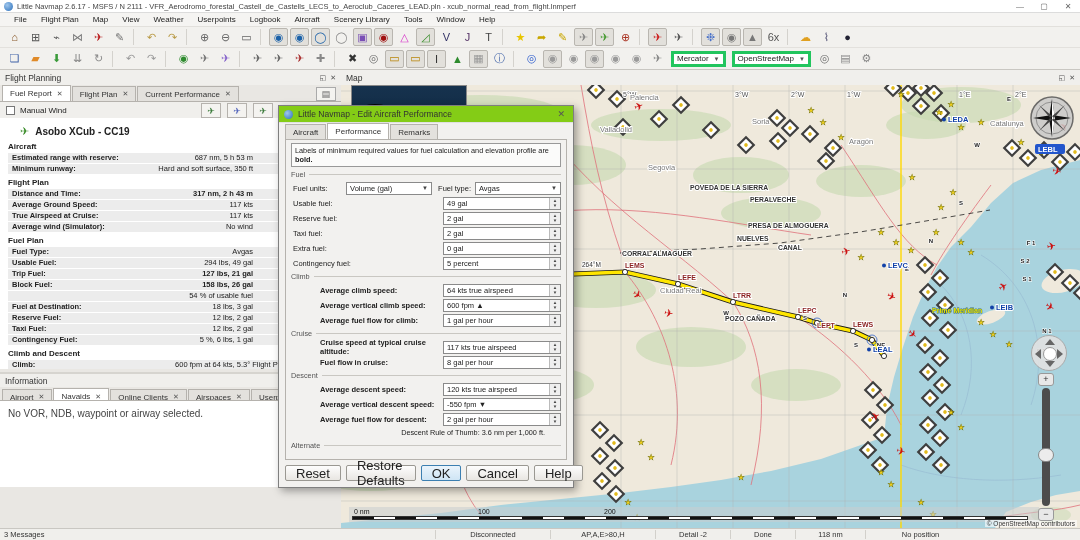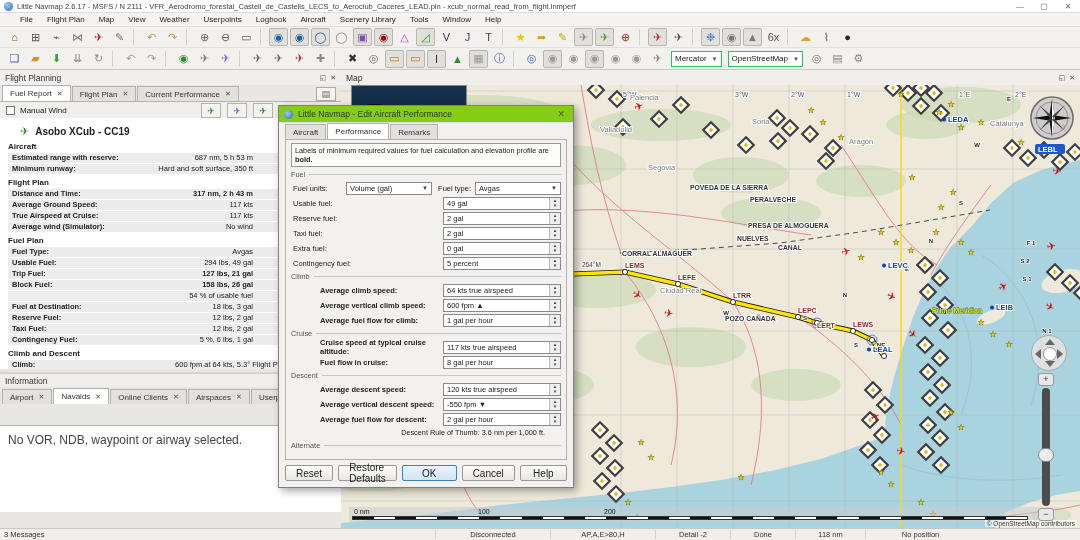--- a/index.html
+++ b/index.html
@@ -6,30 +6,30 @@
   html,body { width:1080px; height:540px; overflow:hidden; }
   body { font-family:"Liberation Sans", sans-serif; background:#e9e7e3; position:relative; font-size:8px; color:#222; }
 
   
   #titlebar { position:absolute; left:0; top:0; width:1080px; height:13px; background:#ffffff; border-bottom:1px solid #dcdcdc; display:flex; align-items:center; padding-left:4px; }
   #titlebar .appicon { width:9px; height:9px; border-radius:50%; background:radial-gradient(circle at 35% 35%, #9fc6ec, #2a6fbb); margin-right:4px; flex:0 0 auto; }
   #titlebar .title { font-size:7.5px; color:#444; white-space:nowrap; overflow:hidden; }
   #wincontrols { margin-left:auto; display:flex; }
   #wincontrols span { width:24px; text-align:center; color:#666; font-size:8px; line-height:13px; }
 
-  #menubar { position:absolute; left:0; top:13px; width:1080px; height:14px; background:#f5f4f2; display:flex; align-items:center; padding-left:13px; border-bottom:1px solid #e2e0dc; }
+  #menubar { position:absolute; left:0; top:13px; width:1080px; height:14px; background:#f5f4f2; display:flex; align-items:center; padding-left:7px; border-bottom:1px solid #e2e0dc; }
   #menubar span { padding:0 7px; font-size:8px; color:#222; line-height:14px; }
 
   .toolbar { position:absolute; left:0; width:1080px; background:#f2f1ee; display:flex; align-items:center; padding-left:4px; }
   #toolbar1 { top:27px; height:21px; border-bottom:1px solid #e3e1dd; }
   #toolbar2 { top:48px; height:22px; border-bottom:1px solid #c9c7c2; }
   .tbtn { width:19px; height:18px; display:flex; align-items:center; justify-content:center; font-size:11px; border-radius:2px; margin:0 1px; flex:0 0 auto; }
   .tbtn.toggled { background:#e2e0db; border:1px solid #b9b6b0; }
   .tsep { width:5px; height:16px; border-left:1px solid #d4d2cd; margin:0 3px; flex:0 0 auto; }
-  .tcombo { height:16px; border:1px solid #22c55e; background:#fff; display:flex; align-items:center; font-size:8px; padding:0 3px; margin:0 3px; flex:0 0 auto; }
+  .tcombo { height:16px; border:3px solid #22c55e; background:#fff; display:flex; align-items:center; font-size:8px; padding:0 3px; margin:0 3px; flex:0 0 auto; }
   .tcombo .arr { margin-left:5px; font-size:6px; color:#555; }
 
   
   .dockhdr { position:absolute; height:15px; background:#f0efec; font-size:8.5px; color:#333; display:flex; align-items:center; padding:0 5px; }
   .dockhdr .dbtns { margin-left:auto; display:flex; gap:4px; color:#555; font-size:7px; }
   .tabbar { position:absolute; display:flex; align-items:flex-end; height:16px; background:#e9e7e3; }
   .tab { height:15px; display:flex; align-items:center; padding:0 7px; font-size:8px; background:#e3e1dd; border:1px solid #b5b2ad; border-bottom:none; margin-right:1px; color:#333; white-space:nowrap; }
   .tab.active { background:#fff; height:16px; }
   .tab .x { margin-left:5px; font-size:7px; color:#555; }
 
@@ -51,21 +51,21 @@
   .frow .lbl { font-weight:bold; }
   .frow .val { margin-left:auto; }
   .frow .val.b { font-weight:bold; }
   .pad70 .val { padding-right:70px; }
   .pad30 .val { padding-right:14px; }
   #vsb { position:absolute; right:2px; top:120px; width:9px; height:247px; background:#f0efec; }
   #vsb .thumb { position:absolute; left:1px; top:3px; width:7px; height:88px; background:#c6c3be; border-radius:3px; }
 
   #info-hdr { left:0; top:372px; width:341px; border-top:2px solid #d6d4cf; }
   #info-tabs { left:2px; top:388px; width:339px; overflow:hidden; }
-  #info-body { position:absolute; left:0; top:425px; width:341px; height:87px; background:#fff; border-top:1px solid #b5b2ad; padding:7px 8px; font-size:12px; color:#444; }
+  #info-body { position:absolute; left:0; top:400px; width:341px; height:87px; background:#fff; border-top:1px solid #b5b2ad; padding:7px 8px; font-size:10px; color:#444; }
   #fp-splitter { position:absolute; left:0; top:525px; width:341px; height:3px; background:#e9e7e3; }
 
   
   #map-hdr { left:341px; top:70px; width:739px; }
   #map { position:absolute; left:341px; top:85px; width:739px; height:443px; background:#efe9dc; overflow:hidden; }
   #map svg { position:absolute; left:0; top:0; }
   #overview { position:absolute; left:10px; top:0px; width:116px; height:77px; background:linear-gradient(#16324e,#0c2238); border:1px solid #888; z-index:5; }
   #overview .blob { position:absolute; background:#050505; border-radius:50%; }
   #scalebar { position:absolute; left:8px; top:422px; width:690px; z-index:6; background:rgba(200,205,208,0.55); padding:1px 3px 2px 3px; }
   #scalebar .nums { display:flex; font-size:7px; color:#111; height:8px; position:relative; }
@@ -103,21 +103,21 @@
   .spin, .combo { width:118px; height:13px; background:#fff; border:1px solid #8a8a8a; display:flex; align-items:center; font-size:7.5px; padding-left:3px; flex:0 0 auto; }
   .spin .arrows { margin-left:auto; width:11px; height:100%; background:#efefef; border-left:1px solid #bbb; display:flex; flex-direction:column; align-items:center; justify-content:center; font-size:4.5px; color:#444; line-height:5px; }
   .combo .arr { margin-left:auto; padding-right:3px; font-size:6px; color:#444; }
   .combo2 { display:flex; align-items:center; height:14px; margin-bottom:1px; }
   .combo2 .dlbl { font-size:7.5px; padding-left:2px; }
   .combo2 .combo { width:86px; margin-left:auto; }
   .combo2 .combo.second { margin-left:4px; }
   .combo2 .mid { margin-left:auto; font-size:7.5px; }
   .dnote { text-align:right; font-size:7.3px; padding:1px 16px 2px 0; color:#222; }
   #dlg-btns { display:flex; padding:5px 6px 6px 6px; gap:5px; flex:0 0 auto; }
-  .dbtn { height:16px; border:1px solid #9a9892; background:linear-gradient(#fdfdfd,#e8e6e2); font-size:10px; padding:0 10px; display:flex; align-items:center; justify-content:center; border-radius:2px; }
+  .dbtn { height:16px; border:1px solid #9a9892; background:linear-gradient(#fdfdfd,#e8e6e2); font-size:13px; padding:0 10px; display:flex; align-items:center; justify-content:center; border-radius:2px; }
   .dbtn.def { border:1px solid #3c7fb1; background:linear-gradient(#eaf4fc,#cfe5f5); flex:1.3; }
   .dbtn.grow { flex:1; }
 
   
   #statusbar { position:absolute; left:0; top:528px; width:1080px; height:12px; background:#f0efec; border-top:1px solid #c9c7c2; display:flex; align-items:center; font-size:7.5px; color:#333; }
   #statusbar .cell { border-left:1px solid #d2d0cb; text-align:center; white-space:pre; overflow:hidden; }
   #statusbar .first { border-left:none; text-align:left; padding-left:4px; flex:1; }
 
   text { font-family:"Liberation Sans", sans-serif; }
 </style>

